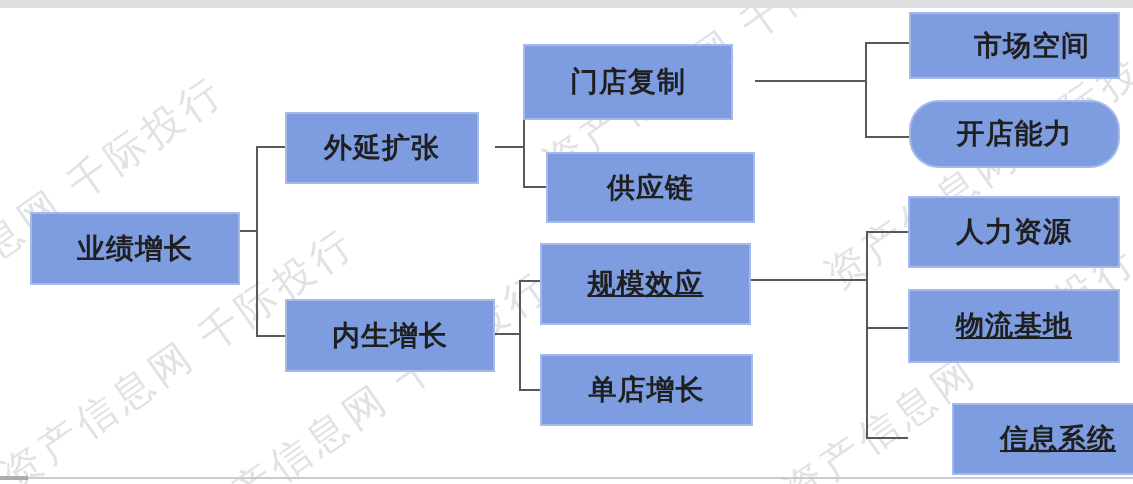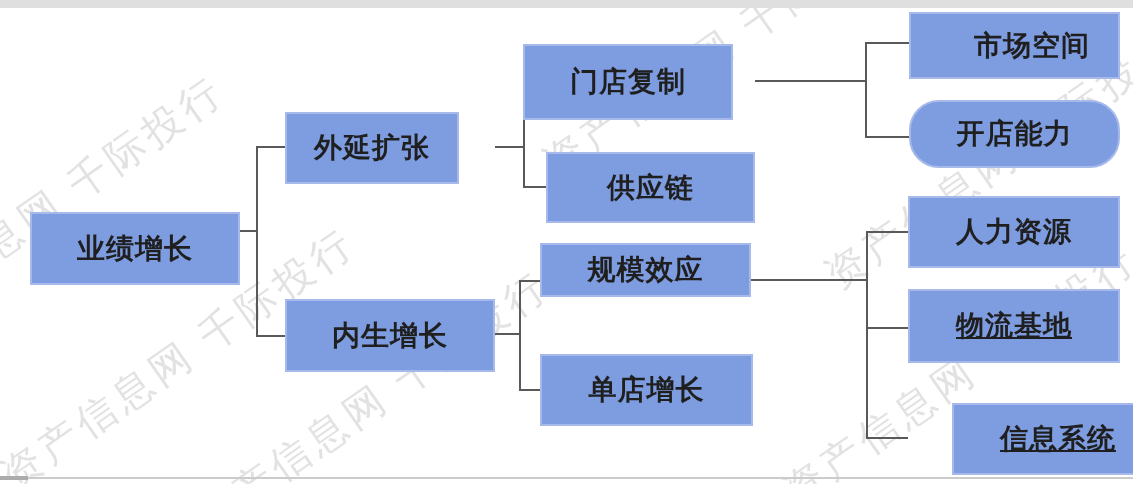--- a/index.html
+++ b/index.html
@@ -53,24 +53,24 @@
     <div class="seg" style="left: 755px; top: 80px; width: 112px; height: 2px;"></div>
     <div class="seg" style="left: 865px; top: 42px; width: 2px; height: 96px;"></div>
     <div class="seg" style="left: 865px; top: 42px; width: 44px; height: 2px;"></div>
     <div class="seg" style="left: 865px; top: 136px; width: 44px; height: 2px;"></div>
     <div class="seg" style="left: 751px; top: 279px; width: 117px; height: 2px;"></div>
     <div class="seg" style="left: 866px; top: 231px; width: 2px; height: 208px;"></div>
     <div class="seg" style="left: 866px; top: 231px; width: 42px; height: 2px;"></div>
     <div class="seg" style="left: 866px; top: 327px; width: 42px; height: 2px;"></div>
     <div class="seg" style="left: 866px; top: 437px; width: 42px; height: 2px;"></div>
     <div class="node" style="left: 30px; top: 212px; width: 210px; height: 73px; font-family: Liberation Serif, serif;">业绩增长</div>
-    <div class="node" style="left: 285px; top: 112px; width: 174px; height: 72px;">外延扩张</div>
+    <div class="node" style="left: 285px; top: 112px; width: 194px; height: 72px;">外延扩张</div>
     <div class="node" style="left: 285px; top: 299px; width: 210px; height: 73px;">内生增长</div>
     <div class="node" style="left: 523px; top: 44px; width: 210px; height: 76px; text-align: right;">门店复制</div>
     <div class="node" style="left: 546px; top: 152px; width: 209px; height: 71px;">供应链</div>
-    <div class="node" style="left: 540px; top: 243px; width: 211px; height: 54px;">规模效应</div>
+    <div class="node" style="left: 540px; top: 243px; width: 211px; height: 82px; text-decoration: underline;">规模效应</div>
     <div class="node" style="left: 540px; top: 354px; width: 213px; height: 72px;">单店增长</div>
     <div class="node" style="left: 909px; top: 12px; width: 211px; height: 67px; padding-left: 35px;">市场空间</div>
     <div class="node" style="left: 909px; top: 100px; width: 211px; height: 68px; border-radius: 30px;">开店能力</div>
     <div class="node" style="left: 908px; top: 196px; width: 212px; height: 72px;">人力资源</div>
     <div class="node" style="left: 908px; top: 289px; width: 212px; height: 74px; text-decoration: underline;">物流基地</div>
     <div class="node" style="left: 952px; top: 403px; width: 212px; height: 72px; text-decoration: underline;">信息系统</div>
   </div>
 
 </body></html>

